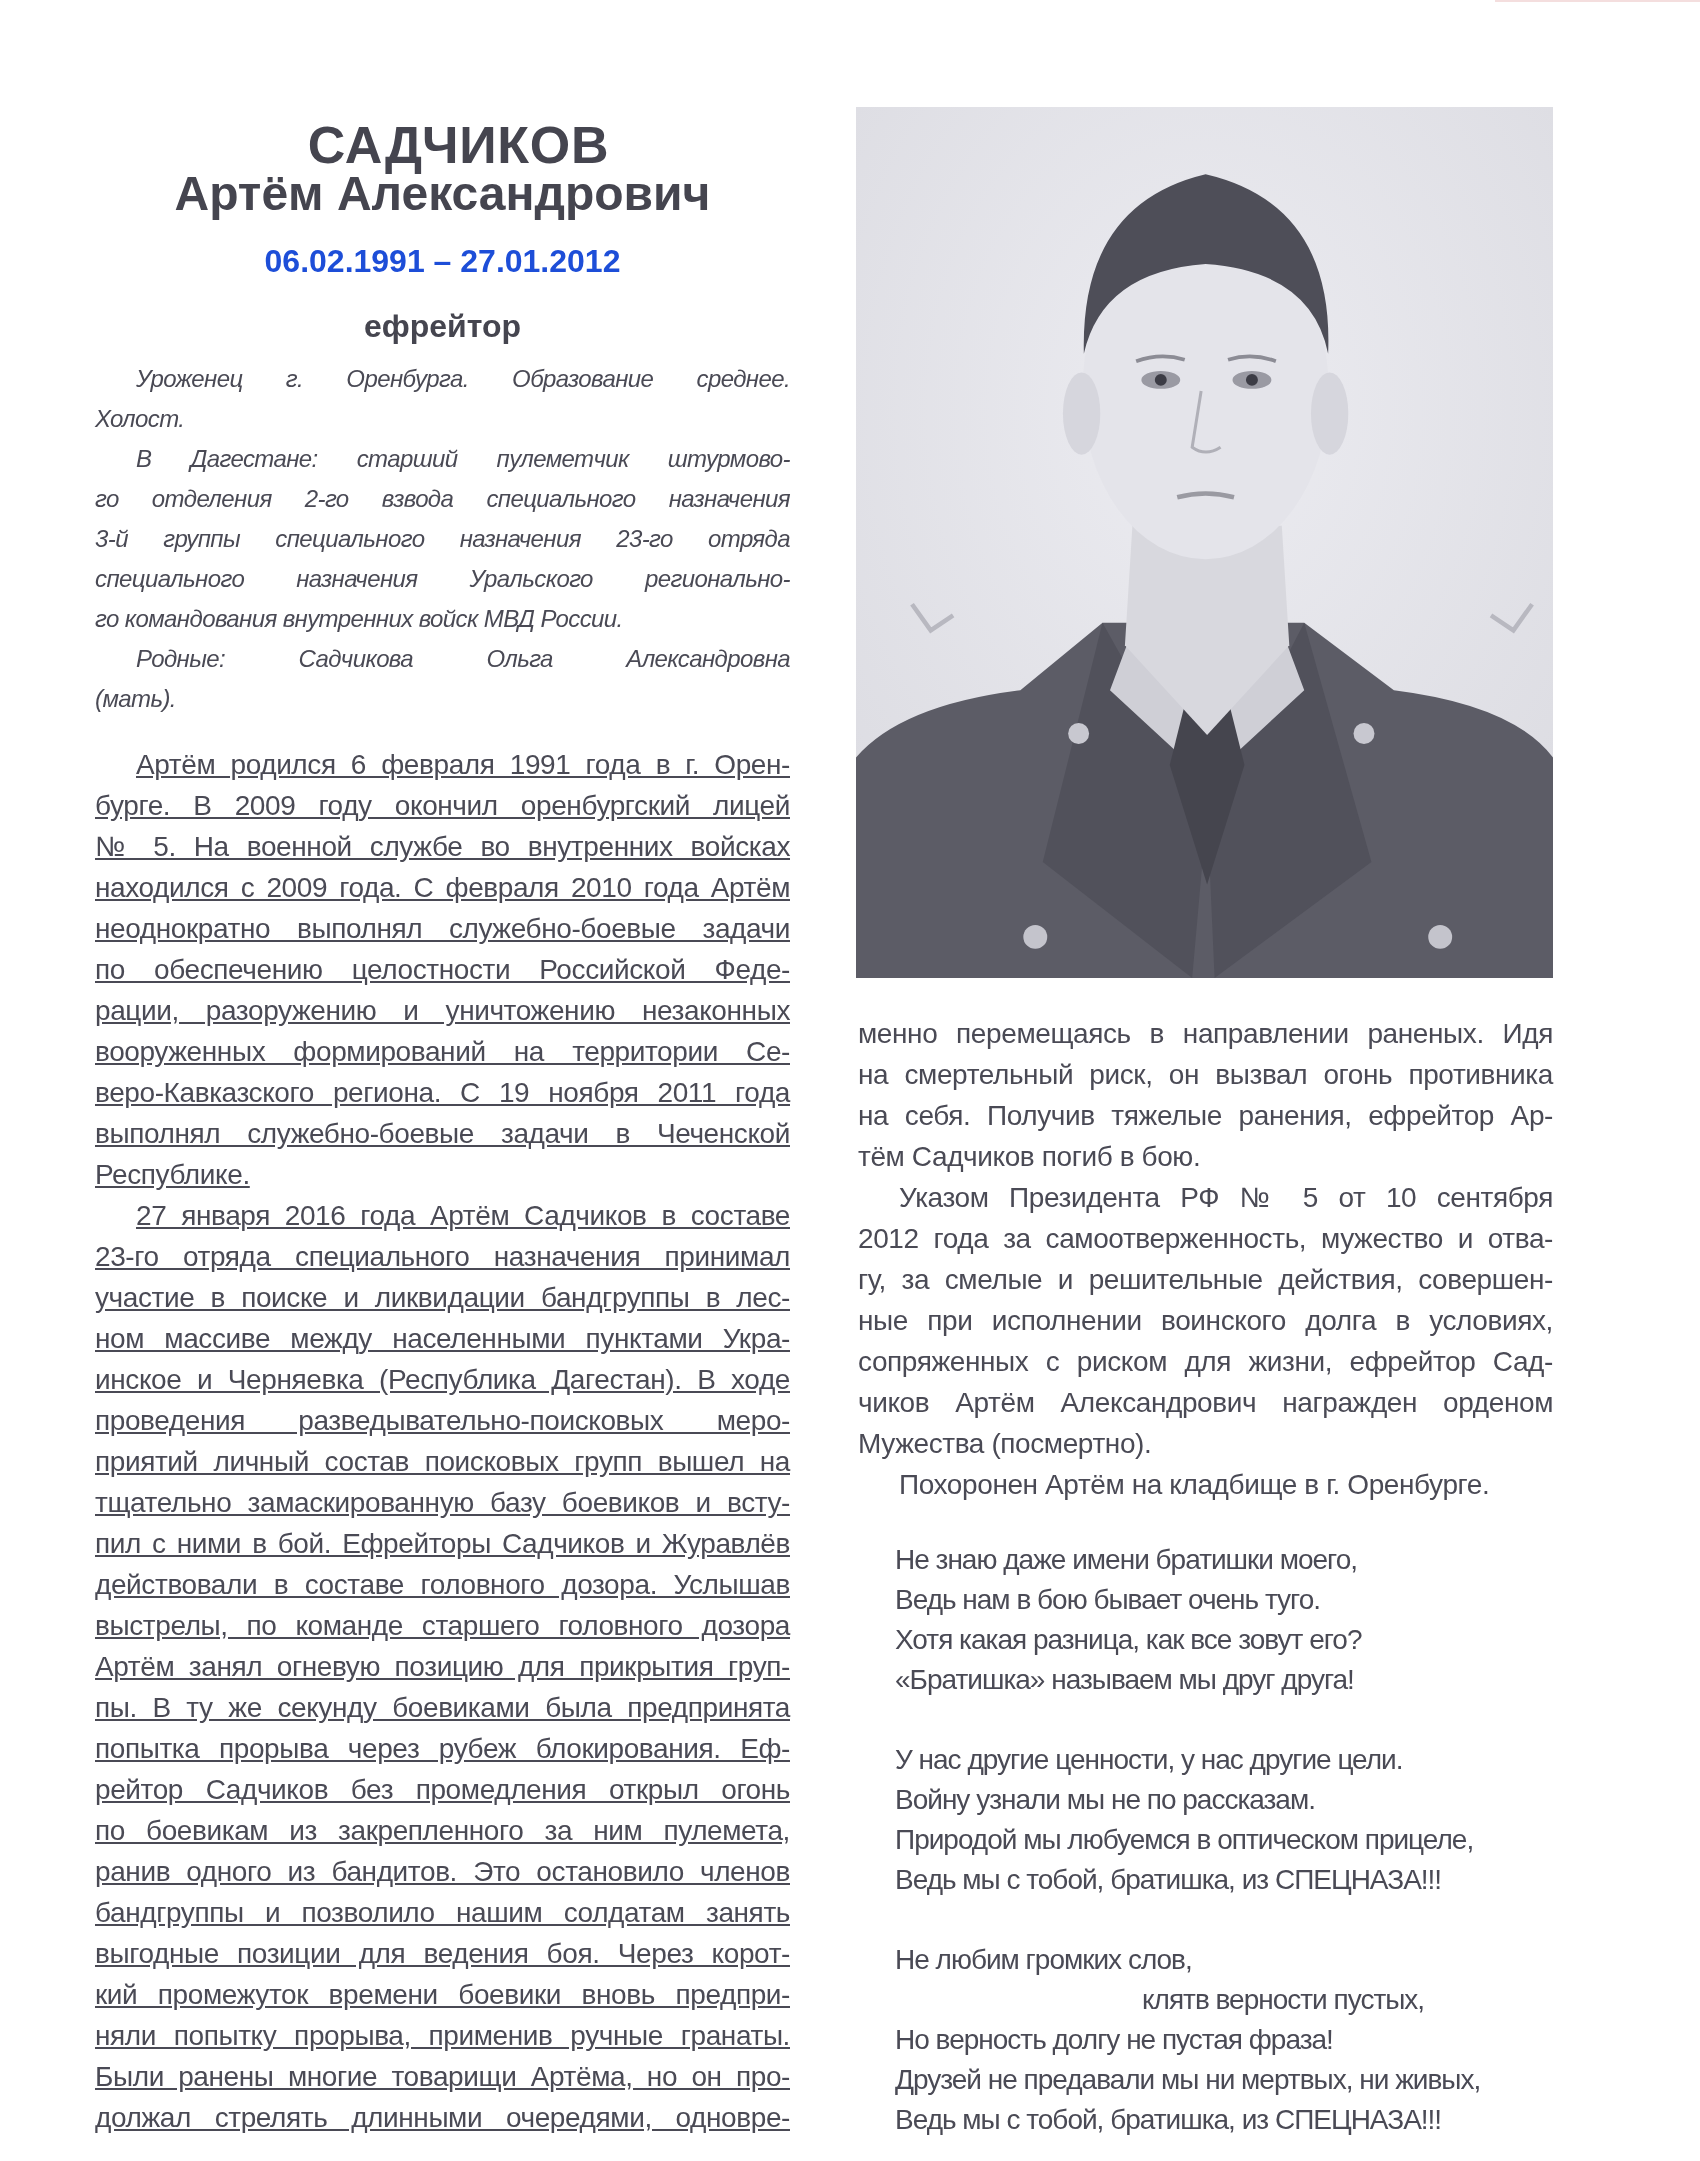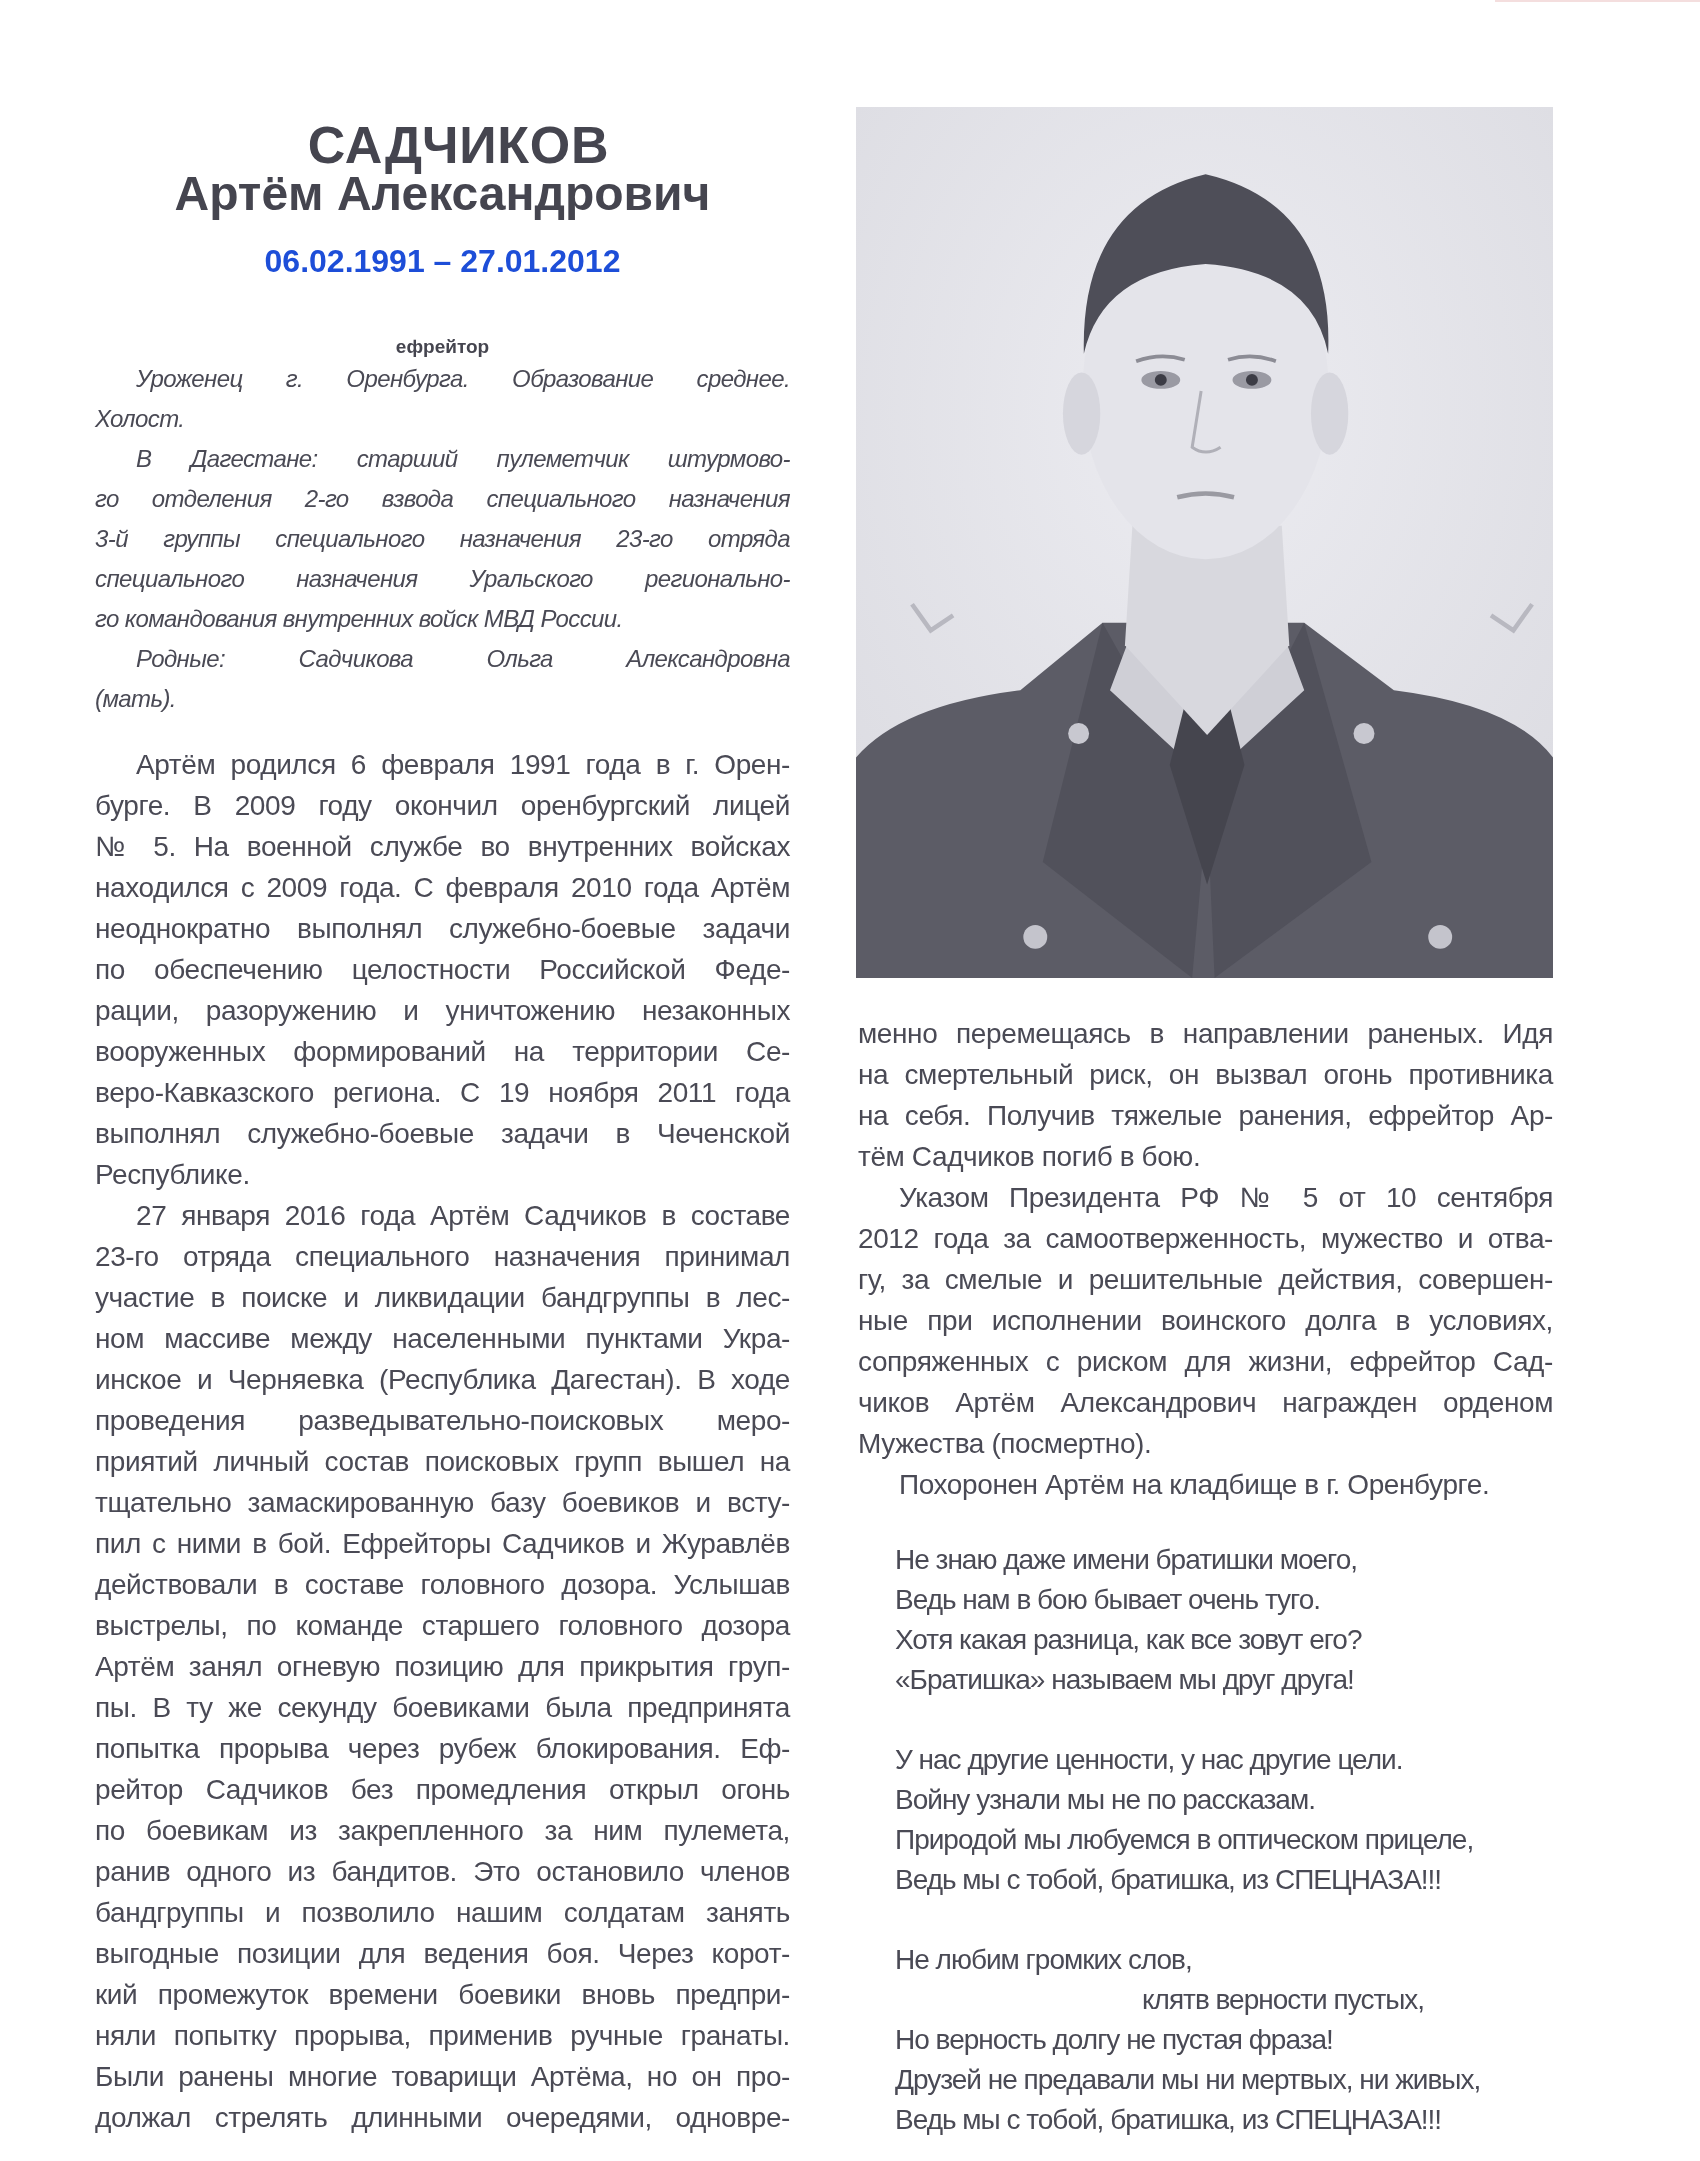--- a/index.html
+++ b/index.html
@@ -8,38 +8,38 @@
     background: #ffffff;
     position: relative; overflow: hidden;
     font-family: "DejaVu Sans Condensed", "Liberation Sans Narrow", "Liberation Sans", sans-serif;
     color: #4a4a55;
   }
   .page-edge { position: absolute; left: 1495px; top: 0; width: 206px; height: 2.2px; background: #f4dede; }
   .header { position: absolute; left: 95px; width: 695px; text-align: center; }
   .surname { top: 99px; font-family: "Liberation Sans", sans-serif; font-weight: bold; font-size: 52px; letter-spacing: 0.7px; color: #45454f; }
   .fullname { top: 166px; font-family: "Liberation Sans", sans-serif; font-weight: bold; font-size: 48px; color: #45454f; }
   .dates { top: 243px; font-family: "Liberation Sans", sans-serif; font-weight: bold; font-size: 32px; color: #1d4ed8; }
-  .rank { top: 308px; font-family: "Liberation Sans", sans-serif; font-weight: bold; font-size: 19px; color: #45454f; margin-top: 28px; }
+  .rank { top: 308px; font-family: "Liberation Sans", sans-serif; font-weight: bold; font-size: 32px; color: #45454f; }
 
   .col { position: absolute; }
   .col-left { left: 95px; width: 695px; }
   .col-right { left: 858px; width: 695px; }
 
   .line {
     display: block; white-space: nowrap; overflow: visible;
     font-family: "Liberation Sans", sans-serif;
     height: 41px; line-height: 41px;
     font-size: 28px; letter-spacing: -0.4px;
     text-align: justify; text-align-last: justify;
   }
   .line.last { text-align-last: left; }
   .line.indent { padding-left: 41px; }
   .bio .line { font-style: italic; font-size: 24px; height: 40px; line-height: 40px; letter-spacing: -0.6px; }
   .bio { top: 359px; }
-  .body-left { top: 744px; }
+  .body-left { top: 744px; text-decoration: underline; }
   .body-right { top: 1013px; }
   .poem { position: absolute; left: 895px; top: 1540px; width: 643px; }
   .poem .pline {
     display: block; white-space: nowrap;
     font-family: "Liberation Sans", sans-serif;
     font-size: 28px; height: 40px; line-height: 40px; letter-spacing: -1px;
   }
   .poem .gap { height: 40px; }
   .poem .offset { padding-left: 247px; }
 

